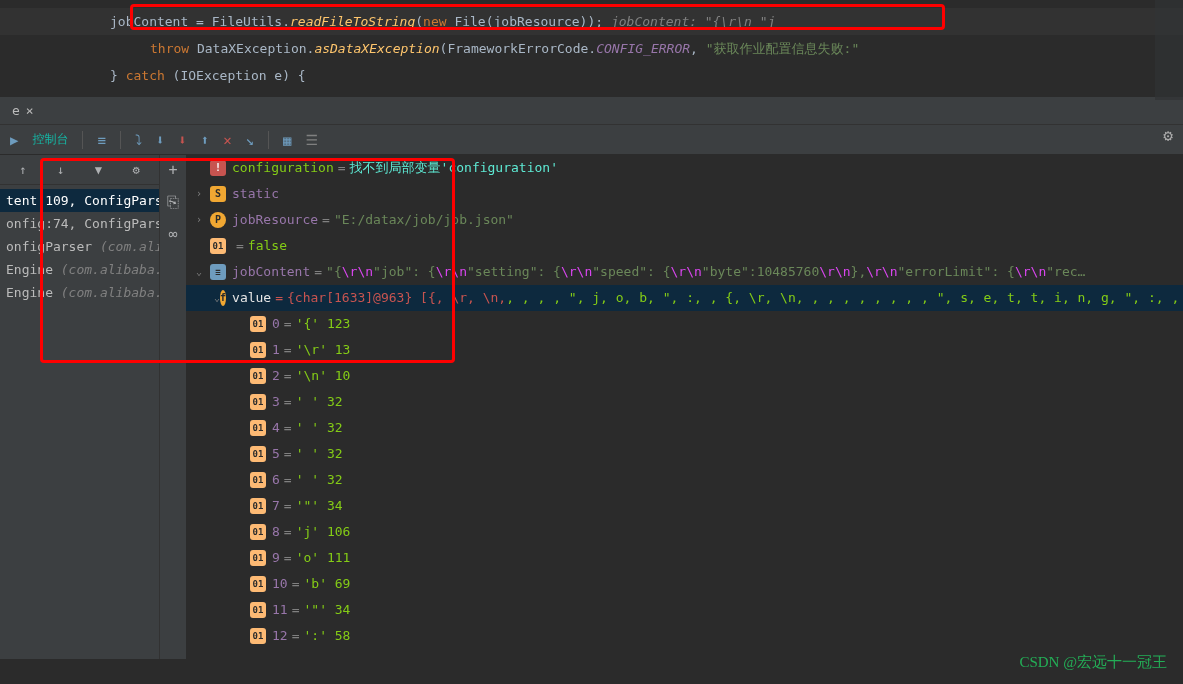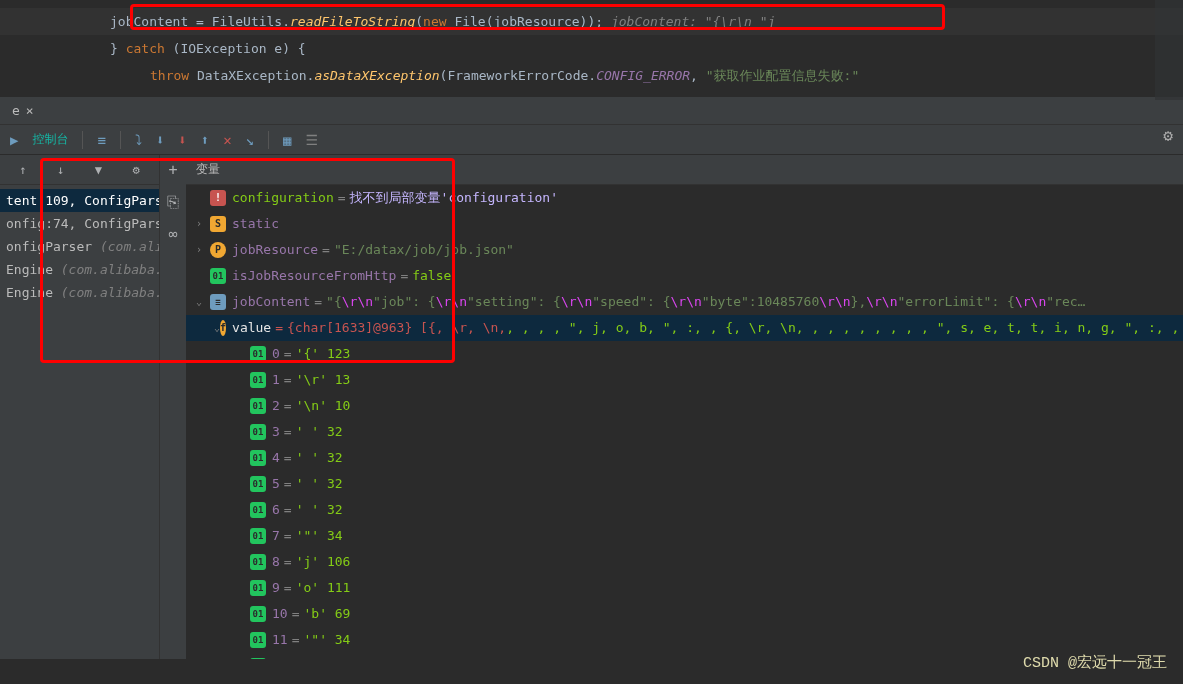--- a/index.html
+++ b/index.html
@@ -33,48 +33,48 @@
 .mid-icon{color:#afb1b3;font-size:15px}
 .vars-panel{flex:1;background:#2b2b2b;overflow:hidden}
 .vars-header{background:#3c3f41;padding:6px 10px;color:#bbb;font-size:12px;border-bottom:1px solid #323232}
 .var-row{padding:3px 0 3px 10px;display:flex;align-items:center;white-space:nowrap;font-size:13px;line-height:20px}
 .var-row.sel{background:#0d293e}
 .arrow{width:14px;color:#808080;font-size:10px;cursor:pointer}
 .badge{display:inline-flex;align-items:center;justify-content:center;width:16px;height:16px;border-radius:3px;font-size:10px;font-weight:bold;margin-right:6px;color:#fff}
 .badge-err{background:#c75450}
 .badge-s{background:#f0a732;color:#2b2b2b}
 .badge-p{background:#f0a732;color:#2b2b2b;border-radius:50%}
-.badge-01{background:#22c55e;color:#2b2b2b;font-size:9px;padding:0 2px}
+.badge-01{background:#fdba74;color:#2b2b2b;font-size:9px;padding:0 2px}
 .badge-f{background:#f0a732;color:#2b2b2b;border-radius:50%}
 .var-name{color:#9876aa}
 .var-name-err{color:#84cc16}
 .var-eq{color:#808080;margin:0 4px}
 .var-val{color:#6a8759}
 .var-type{color:#808080}
 .indent1{padding-left:28px}
 .indent2{padding-left:50px}
 .esc{color:#d946ef}
 .char-preview{color:#84cc16}
-.watermark{position:absolute;bottom:12px;right:16px;color:#fef9c3;font-size:15px;font-family:Liberation Mono, monospace;opacity:0.85;z-index:20}
+.watermark{position:absolute;bottom:12px;right:16px;color:#22c55e;font-size:15px;font-family:Liberation Serif, serif;opacity:0.85;z-index:20}
 .minimap{position:absolute;right:0;top:0;width:28px;height:100px;background:#313335;opacity:0.7}
 .console-label{color:#14b8a6;font-size:12px}
 </style>
 </head>
 <body>
 
 <div class="code-area">
   <div class="highlight-box" style="top:4px;left:130px;width:815px;height:26px"></div>
   <div class="code-line sel-line">
     <span>jobContent = FileUtils.</span><span class="method">readFileToString</span><span>(</span><span class="kw">new</span><span> File(jobResource));</span><span class="comment">   jobContent: "{\r\n    "j</span>
   </div>
+  <div class="code-line" style="padding-left:150px">
+    <span class="kw">throw</span><span> DataXException.</span><span class="method">asDataXException</span><span>(FrameworkErrorCode.</span><span class="const">CONFIG_ERROR</span><span>, </span><span class="str">"获取作业配置信息失败:"</span>
+  </div>
   <div class="code-line">
     <span class="brace">} </span><span class="kw">catch</span><span> (IOException e) {</span>
-  </div>
-  <div class="code-line" style="padding-left:150px">
-    <span class="kw">throw</span><span> DataXException.</span><span class="method">asDataXException</span><span>(FrameworkErrorCode.</span><span class="const">CONFIG_ERROR</span><span>, </span><span class="str">"获取作业配置信息失败:"</span>
   </div>
   <div class="minimap"></div>
 </div>
 
 <div class="tab-bar">
   <div class="tab">
     <span>e</span>
     <span class="tab-close">×</span>
   </div>
   <span class="gear">⚙</span>
@@ -114,44 +114,42 @@
     </div>
   </div>
 
   <div class="mid-icons">
     <span class="mid-icon">+</span>
     <span class="mid-icon">⎘</span>
     <span class="mid-icon">∞</span>
   </div>
 
   <div class="vars-panel">
-    <div class="vars-header">变量</div>
     <div class="var-row">
       <span class="arrow"></span>
       <span class="badge badge-err">!</span>
       <span class="var-name-err">configuration</span>
         <span class="var-eq">=</span>
-        <span style="color:#c4b5fd">找不到局部变量'configuration'</span>
+        <span style="color:#5eead4">找不到局部变量'configuration'</span>
     </div>
     <div class="var-row">
       <span class="arrow">›</span>
       <span class="badge badge-s">S</span>
       <span class="var-name">static</span> 
     </div>
     <div class="var-row">
       <span class="arrow">›</span>
       <span class="badge badge-p">P</span>
       <span class="var-name">jobResource</span>
         <span class="var-eq">=</span>
         <span class="var-val">"E:/datax/job/job.json"</span>
     </div>
     <div class="var-row">
       <span class="arrow"></span>
       <span class="badge badge-01">01</span>
-      <span class="var-name">isJobResourceFromHttp</span>
         <span class="var-eq">=</span>
         <span class="char-preview">false</span>
     </div>
     <div class="var-row">
       <span class="arrow">⌄</span>
       <span class="badge badge-01" style="background:#6e9cbe">≡</span>
       <span class="var-name">jobContent</span>
         <span class="var-eq">=</span>
         <span style="color:#6a8759">"{</span>
         <span class="esc">\r\n</span>

